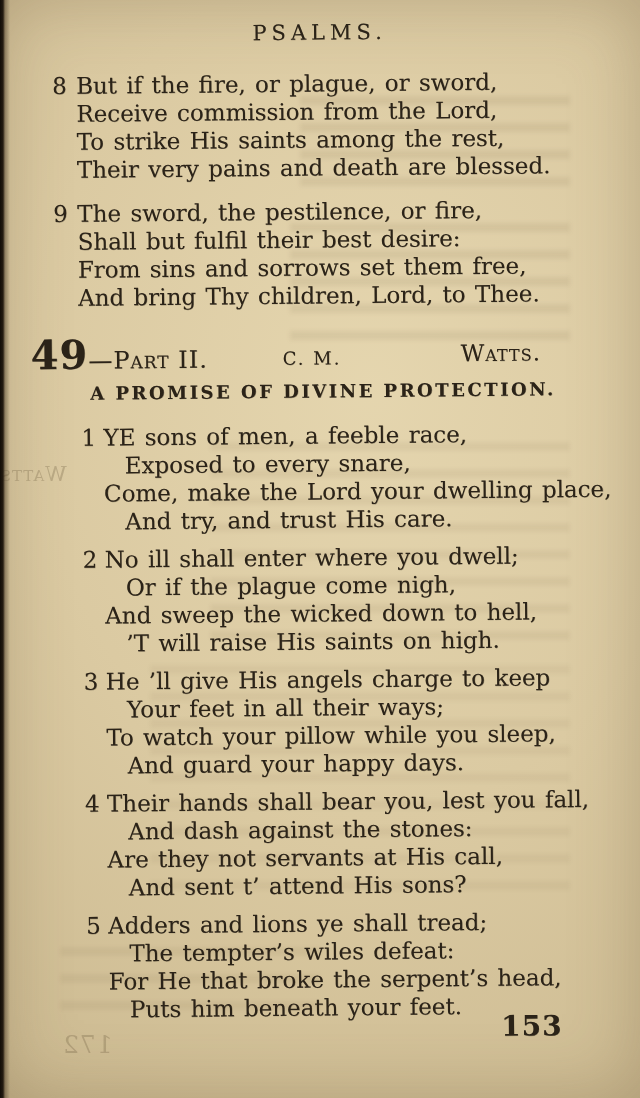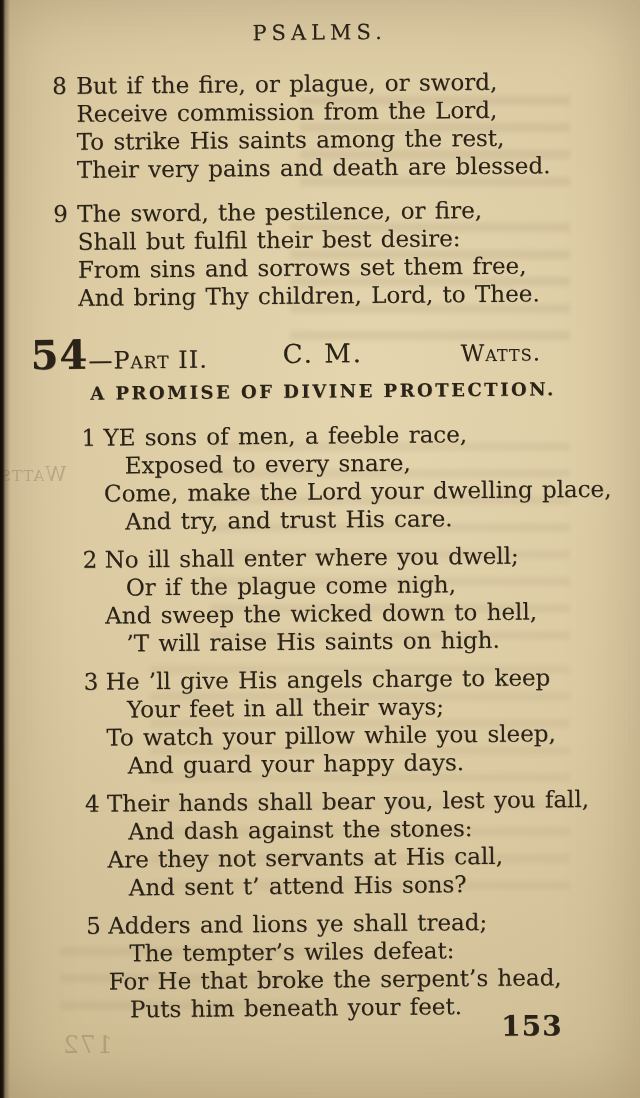--- a/index.html
+++ b/index.html
@@ -65,21 +65,21 @@
     word-spacing: 2px;
   }
   .psalm-list .stanza { margin: 0 0 16px 52px; padding-left: 24px; }
   .hymn-list  .stanza { margin: 0 0 10px 78px; padding-left: 22px; }
   .stanza-num { position: absolute; left: 0; top: 0; }
   .line { white-space: nowrap; }
   .line.indent { padding-left: 21px; }
   .hymn-heading { position: relative; margin: 20px 0 0 28px; height: 46px; }
   .hymn-number { font-size: 40px; font-weight: bold; letter-spacing: 1px; line-height: 46px; }
   .hymn-part   { font-size: 24px; font-variant: small-caps; letter-spacing: 1px; }
-  .hymn-meter  { position: absolute; left: 252px; bottom: 7px; font-size: 26px; letter-spacing: 2px; }
+  .hymn-meter  { position: absolute; left: 252px; bottom: 7px; font-size: 18px; letter-spacing: 2px; }
   .hymn-author { position: absolute; left: 430px; bottom: 8px; font-size: 23px; font-variant: small-caps; letter-spacing: 1px; }
   .hymn-title {
     margin-top: 5px;
     text-align: center;
     font-weight: bold;
     font-size: 18px;
     letter-spacing: 2.5px;
   }
   .hymn-list { margin-top: 20px; }
   .page-number {
@@ -124,21 +124,21 @@
               <div class="line">The sword, the pestilence, or fire,</div>
               <div class="line">Shall but fulfil their best desire:</div>
               <div class="line">From sins and sorrows set them free,</div>
               <div class="line">And bring Thy children, Lord, to Thee.</div>
             </div>
   </div>
 </div>
     </section>
 
     <div class="hymn-heading">
-      <span class="hymn-number">54</span><span class="hymn-part">—Part II.</span>
+      <span class="hymn-number">49</span><span class="hymn-part">—Part II.</span>
       <span class="hymn-meter">C. M.</span>
       <span class="hymn-author">Watts.</span>
     </div>
 
     <div class="hymn-title">A PROMISE OF DIVINE PROTECTION.</div>
 
     <div id="hymn-stanzas" class="hymn-list">
   <div class="stanza">
     <span class="stanza-num">1</span>
     <div class="stanza-lines">

